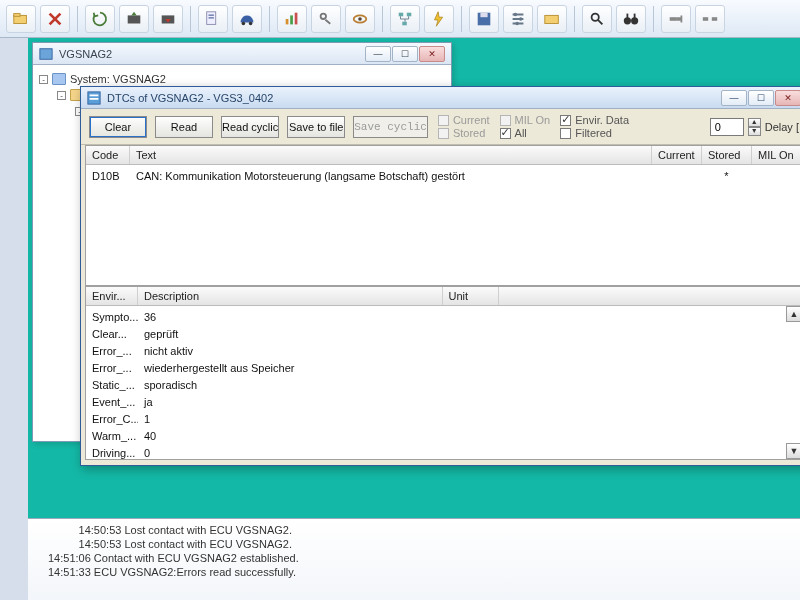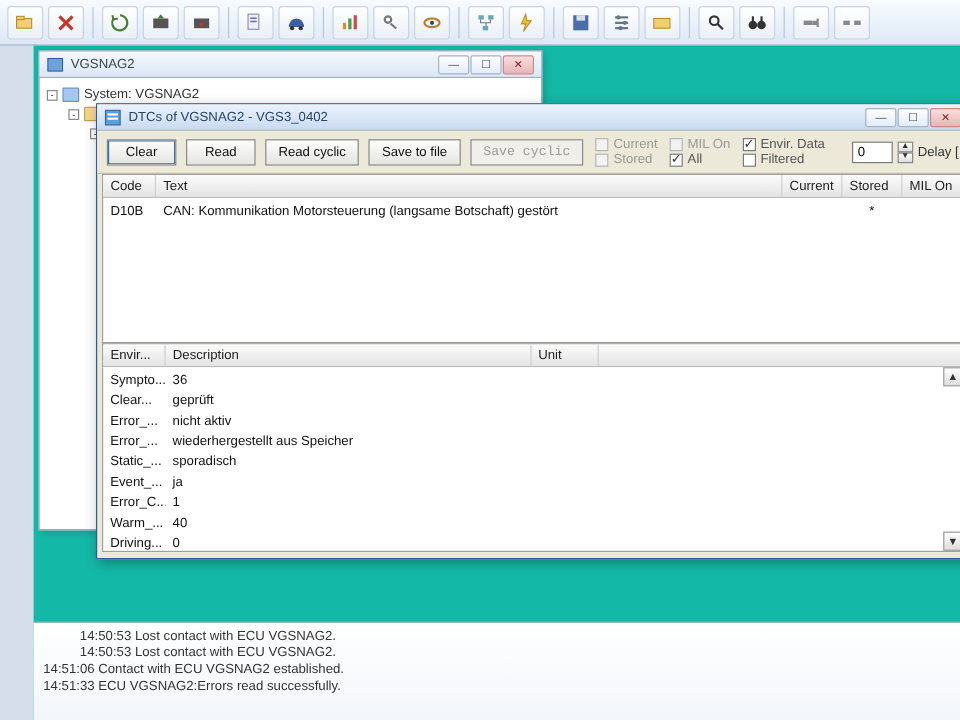--- a/index.html
+++ b/index.html
@@ -36,21 +36,21 @@
   .treeicon { width:14px; height:12px; background:#f5d58a; border:1px solid #c4a24a; border-radius:1px;}
   .treeicon.node { background:#a7c7f0; border-color:#6a94c7;}
   .tree-row.child { margin-left:18px; }
   .tree-row.grand { margin-left:36px; }
 
   
   .dtcwin { position:absolute; left:52px; top:48px; width:728px; height:380px;
     border:1px solid #2f5d9a; background:#ece9d8; box-shadow: 2px 3px 10px rgba(0,0,0,0.3);}
   .dtcwin .titlebar { background: linear-gradient(#eaf2fc,#c9dbf1); color:#274569;}
   .toolbar2 { display:flex; align-items:center; gap:8px; padding:5px 8px; background:#ece9d8; border-bottom:1px solid #c0bcae;}
-  .btn { height:22px; padding:0 10px; min-width:58px; border:1px solid #8a8a8a; background:linear-gradient(#fefefe,#e4e4e0);
+  .btn { height:22px; padding:0 0; min-width:58px; border:1px solid #8a8a8a; background:linear-gradient(#fefefe,#e4e4e0);
     cursor:pointer; font-size:11px; color:#111; }
   .btn.focus { box-shadow:0 0 0 1px #2a70c8 inset; }
   .btn[disabled]{ color:#9a9a9a; background:#f0efe9; cursor:default;font-family:Liberation Mono, monospace;}
   .chkgrp { display:flex; flex-direction:column; gap:1px; margin-left:2px; font-size:10px; color:#555;}
   .chkgrp.dis { color:#9a9a9a; }
   .chkrow { display:flex; align-items:center; gap:4px;}
   .chk { width:11px; height:11px; border:1px solid #7a7a7a; background:#fff; position:relative; display:inline-block;}
   .chk.checked::after{ content:"✓"; position:absolute; left:0; top:-3px; font-size:11px; color:#333;}
   .chk.dis { border-color:#b5b5b5; background:#f2f2f2; }
   .delaygrp { display:flex; align-items:center; gap:4px; margin-left:auto;}
@@ -74,21 +74,21 @@
   .env-body-wrap { height:154px; overflow:hidden; position:relative; background:#fff; border-left:1px solid #a0a0a0; border-right:1px solid #a0a0a0; border-bottom:1px solid #a0a0a0;}
   .env-body { overflow-y:auto; height:100%; }
   .sb-up,.sb-dn { position:absolute; right:0; width:16px; height:16px; border:1px solid #999; background:linear-gradient(#fff,#ddd); display:flex; align-items:center; justify-content:center; font-size:9px; cursor:pointer;}
   .sb-up{ top:0;} .sb-dn{ bottom:0;}
   .ecol-env{ width:52px;} .ecol-desc{ flex:1;} .ecol-unit{ width:56px;}
   .trow.env .td { border-right:none; }
 
   
   .logpanel { position:absolute; left:0; right:0; bottom:0; height:82px;
     background:#fff; border-top:1px solid #9aa9bb;}
-  .log-inner { height:100%; padding:4px 8px; background:linear-gradient(#ffffff,#f3f6fa); color:#333; line-height:14px;}
+  .log-inner { height:100%; padding:4px 20px; background:linear-gradient(#ffffff,#f3f6fa); color:#333; line-height:14px;}
   .log-inner .line { white-space:pre; font-size:11px;}
 
 </style>
 </head>
 <body>
 
 <div class="toolbar">
   <div class="tbtn">
       <svg viewBox="0 0 20 20">
         <rect x="2" y="6" width="14" height="9" fill="#f3cf72" stroke="#b78e2e"></rect>

